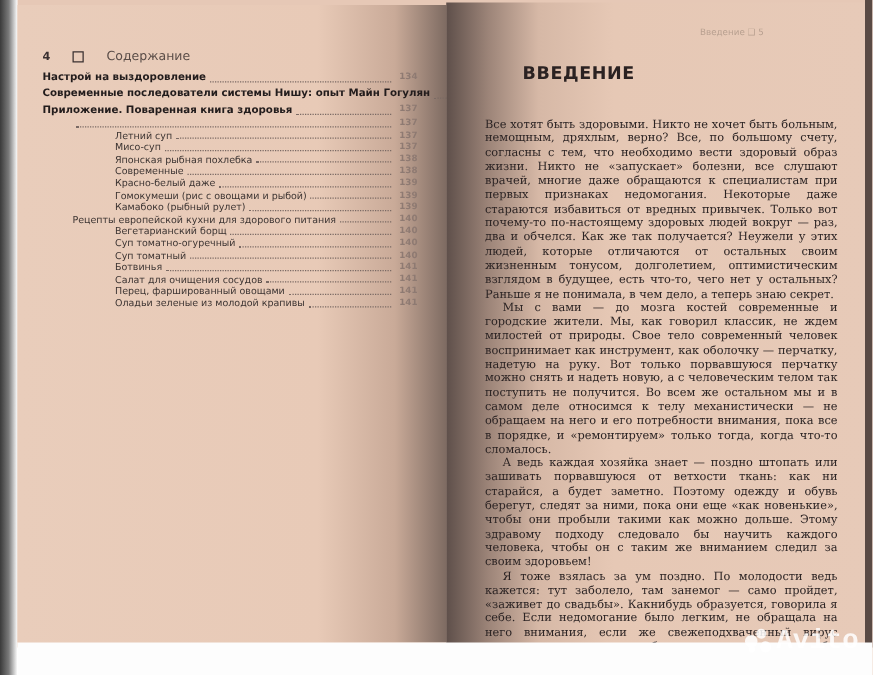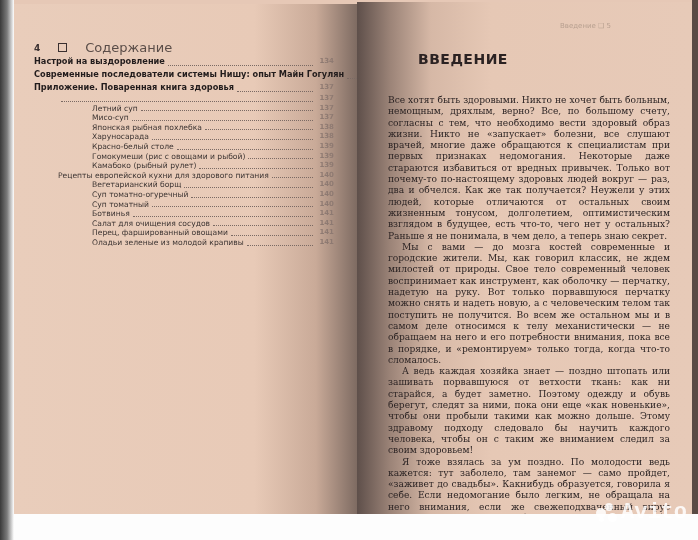--- a/index.html
+++ b/index.html
@@ -34,21 +34,21 @@
   }
   
   .lp-header {
     position:absolute; left:34px; top:40px; font-size:9px; color:#3a3030;
     display:flex; align-items:center; gap:18px;
   }
   .lp-header .pn { font-weight:bold; }
   .lp-header .box {
     width:7px; height:7px; border:1.5px solid #3a3030; display:inline-block;
   }
-  .lp-header .title { color:#5a4d48; font-size:13px; }
+  .lp-header .title { color:#5a4d48; font-size:10px; }
   
   .toc { position:absolute; left:34px; top:55px; width:300px; }
   .toc-row {
     position:relative; display:flex; align-items:flex-end;
     font-size:7.6px; line-height:9.6px; color:#3c3432; white-space:nowrap;
   }
   .toc-row.lvl0 { font-weight:bold; font-size:8.2px; line-height:13px; color:#221c1c; }
   .toc-row.lvl1 { padding-left:24px; }
   .toc-row.lvl2 { padding-left:58px; }
   .toc-row .dots {
@@ -119,26 +119,26 @@
       <span>Мисо-суп</span>
       <span class="dots"></span>
       <span class="num">137</span>
     </div>
     <div class="toc-row lvl2">
       <span>Японская рыбная похлебка</span>
       <span class="dots"></span>
       <span class="num">138</span>
     </div>
     <div class="toc-row lvl2">
-      <span>Харуносарада</span>
+      <span>Современные</span>
       <span class="dots"></span>
       <span class="num">138</span>
     </div>
     <div class="toc-row lvl2">
-      <span>Красно-белый столе</span>
+      <span>Красно-белый даже</span>
       <span class="dots"></span>
       <span class="num">139</span>
     </div>
     <div class="toc-row lvl2">
       <span>Гомокумеши (рис с овощами и рыбой)</span>
       <span class="dots"></span>
       <span class="num">139</span>
     </div>
     <div class="toc-row lvl2">
       <span>Камабоко (рыбный рулет)</span>

